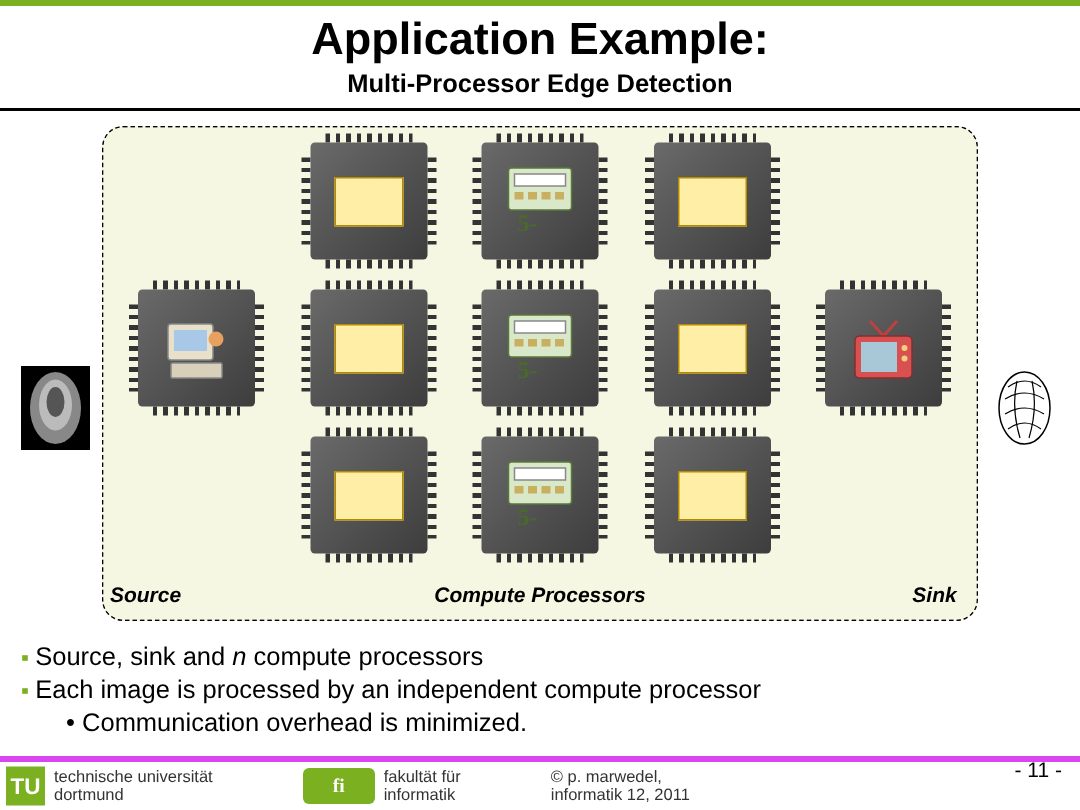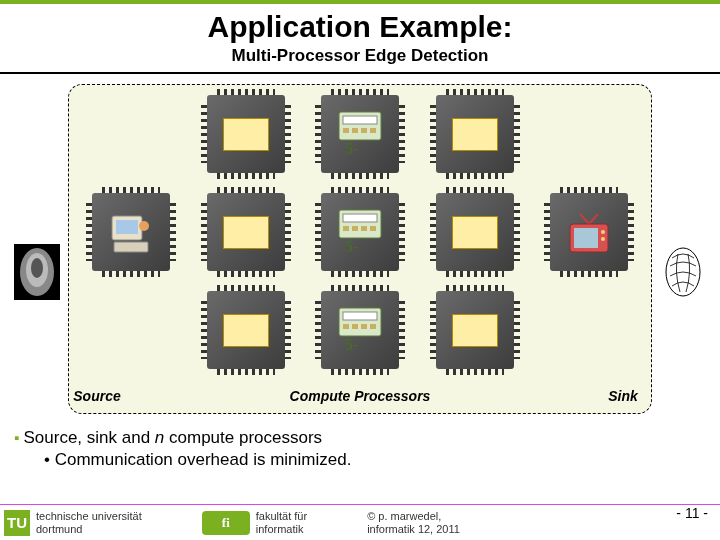--- a/index.html
+++ b/index.html
@@ -28,21 +28,21 @@
   .labels { position:absolute; bottom:10px; left:0; right:0; display:flex; justify-content:center; padding:0 34px; font-weight:bold; font-size:14px;font-style:italic; }
   .labels .src { flex:0 0 110px; text-align:center; }
   .labels .comp { flex:1; text-align:center; }
   .labels .snk { flex:0 0 110px; text-align:center; }
   .bullets { margin:14px 14px 0 14px; font-size:17px; }
   .bullets .b1 { margin:2px 0; }
   .bullets .b1::before { content:"\25AA  "; color:#7bb021; font-size:15px; }
   .bullets .b2 { margin:2px 0 0 30px; font-size:17px; }
   .bullets .b2::before { content:"\2022  "; }
   .italic { font-style:italic; }
-  .footer { position:absolute; bottom:0; left:0; right:0; height:36px; border-top:1px solid #d946ef; display:flex; align-items:center; font-size:11px; }
+  .footer { position:absolute; bottom:0; left:0; right:0; height:36px; border-top:4px solid #d946ef; display:flex; align-items:center; font-size:11px; }
   .tu-logo { display:flex; align-items:center; margin-left:4px; }
   .tu-mark { width:26px; height:26px; background:#7bb021; color:#fff; font-weight:bold; font-size:15px; display:flex; align-items:center; justify-content:center; margin-right:6px; }
   .tu-text { line-height:1.1; font-size:11px; color:#333; }
   .fi-block { display:flex; align-items:center; margin-left:60px; }
   .fi-mark { width:48px; height:24px; background:#7bb021; border-radius:4px; color:#fff; font-weight:bold; font-size:13px; display:flex; align-items:center; justify-content:center; margin-right:6px; font-family:Georgia,serif;}
   .fi-text { line-height:1.1; font-size:11px; color:#333; }
   .copy { margin-left:60px; line-height:1.1; color:#333; }
   .pagenum { position:absolute; right:12px; bottom:19px; font-size:14px; }
   .hidden-slot { width:78px; height:78px; visibility:hidden; }
 </style>
@@ -226,20 +226,21 @@
 
   <div class="labels">
     <div class="src">Source</div>
     <div class="comp">Compute Processors</div>
     <div class="snk">Sink</div>
   </div>
 </div>
 
 <div class="bullets">
   <div class="b1"><span>Source,  sink and </span><span class="italic">n</span><span> compute processors</span></div>
+  <div class="b1"><span>Each image is processed by an independent compute processor</span></div>
   <div class="b2"><span>Communication overhead is minimized.</span></div>
 </div>
 
 <div class="footer">
   <div class="tu-logo">
     <div class="tu-mark">TU</div>
     <div class="tu-text">
       <div>technische universität</div>
       <div>dortmund</div>
     </div>

